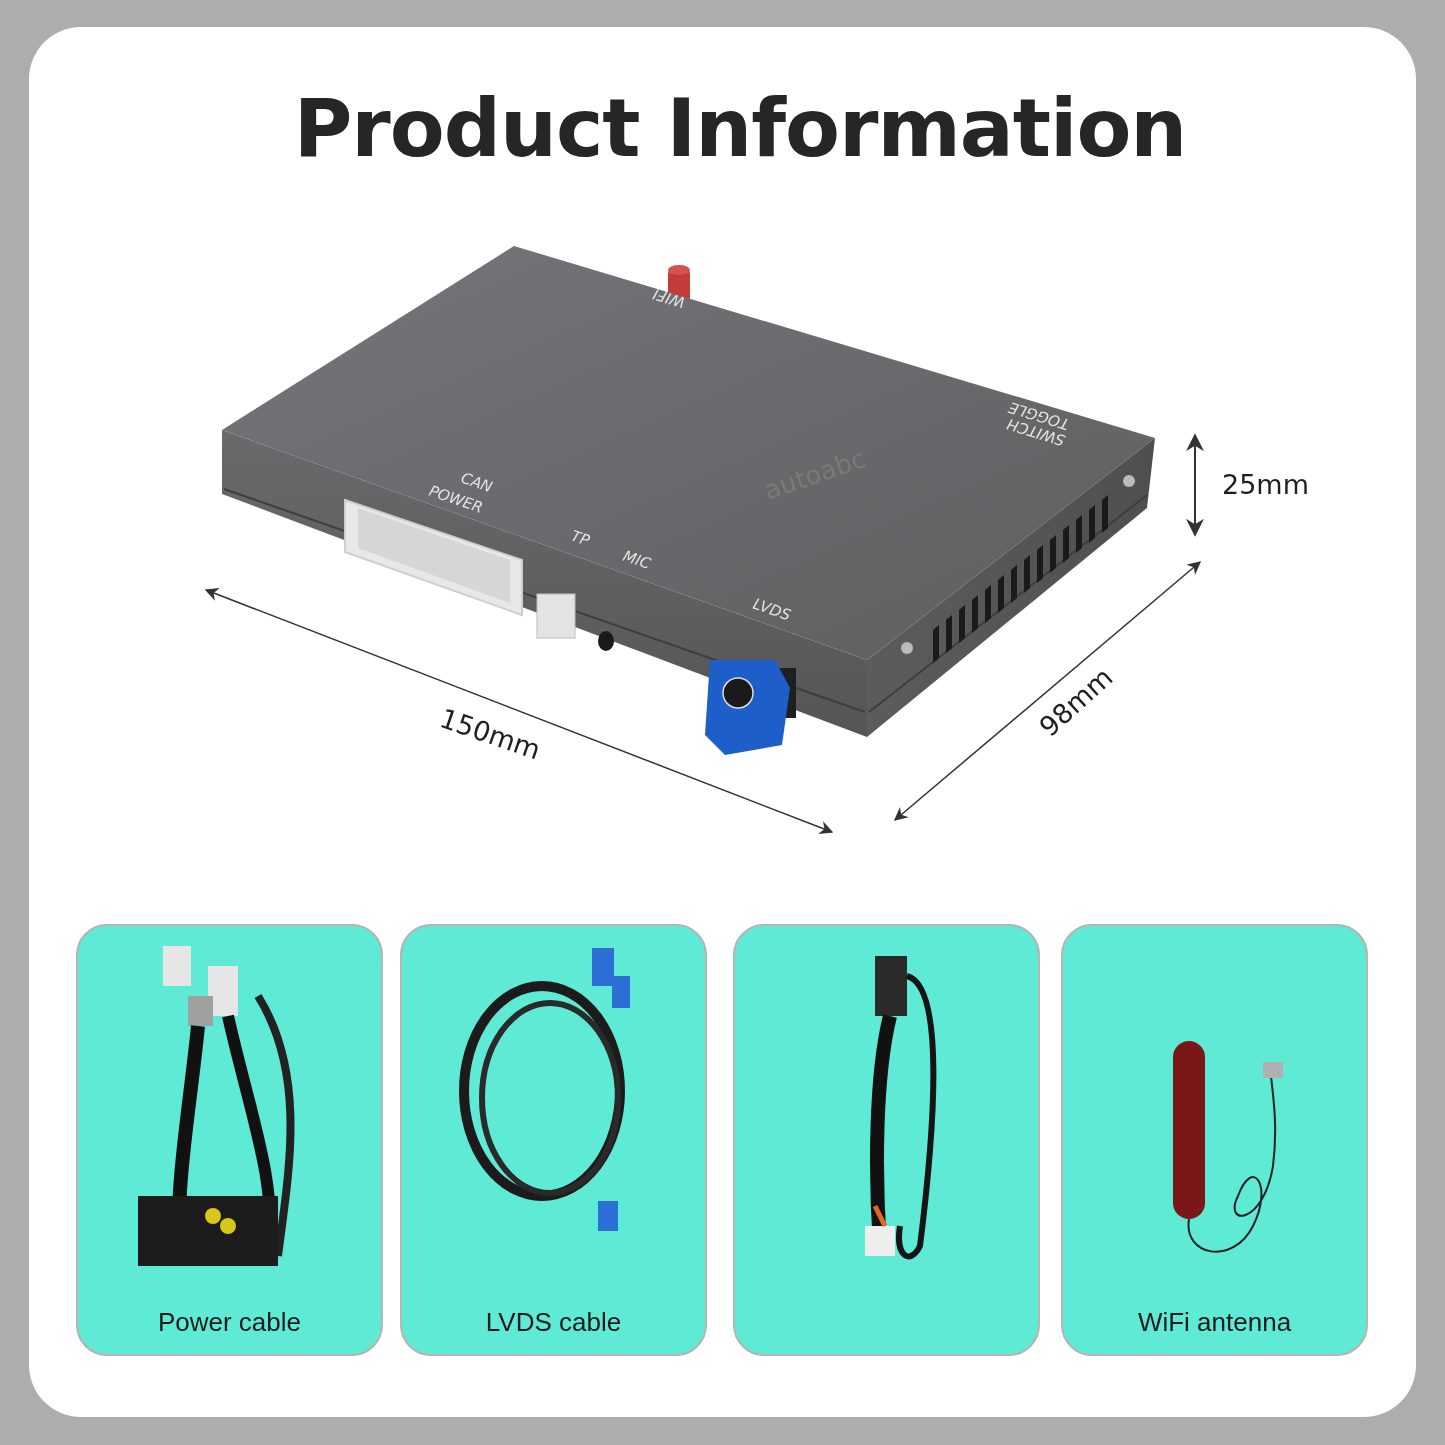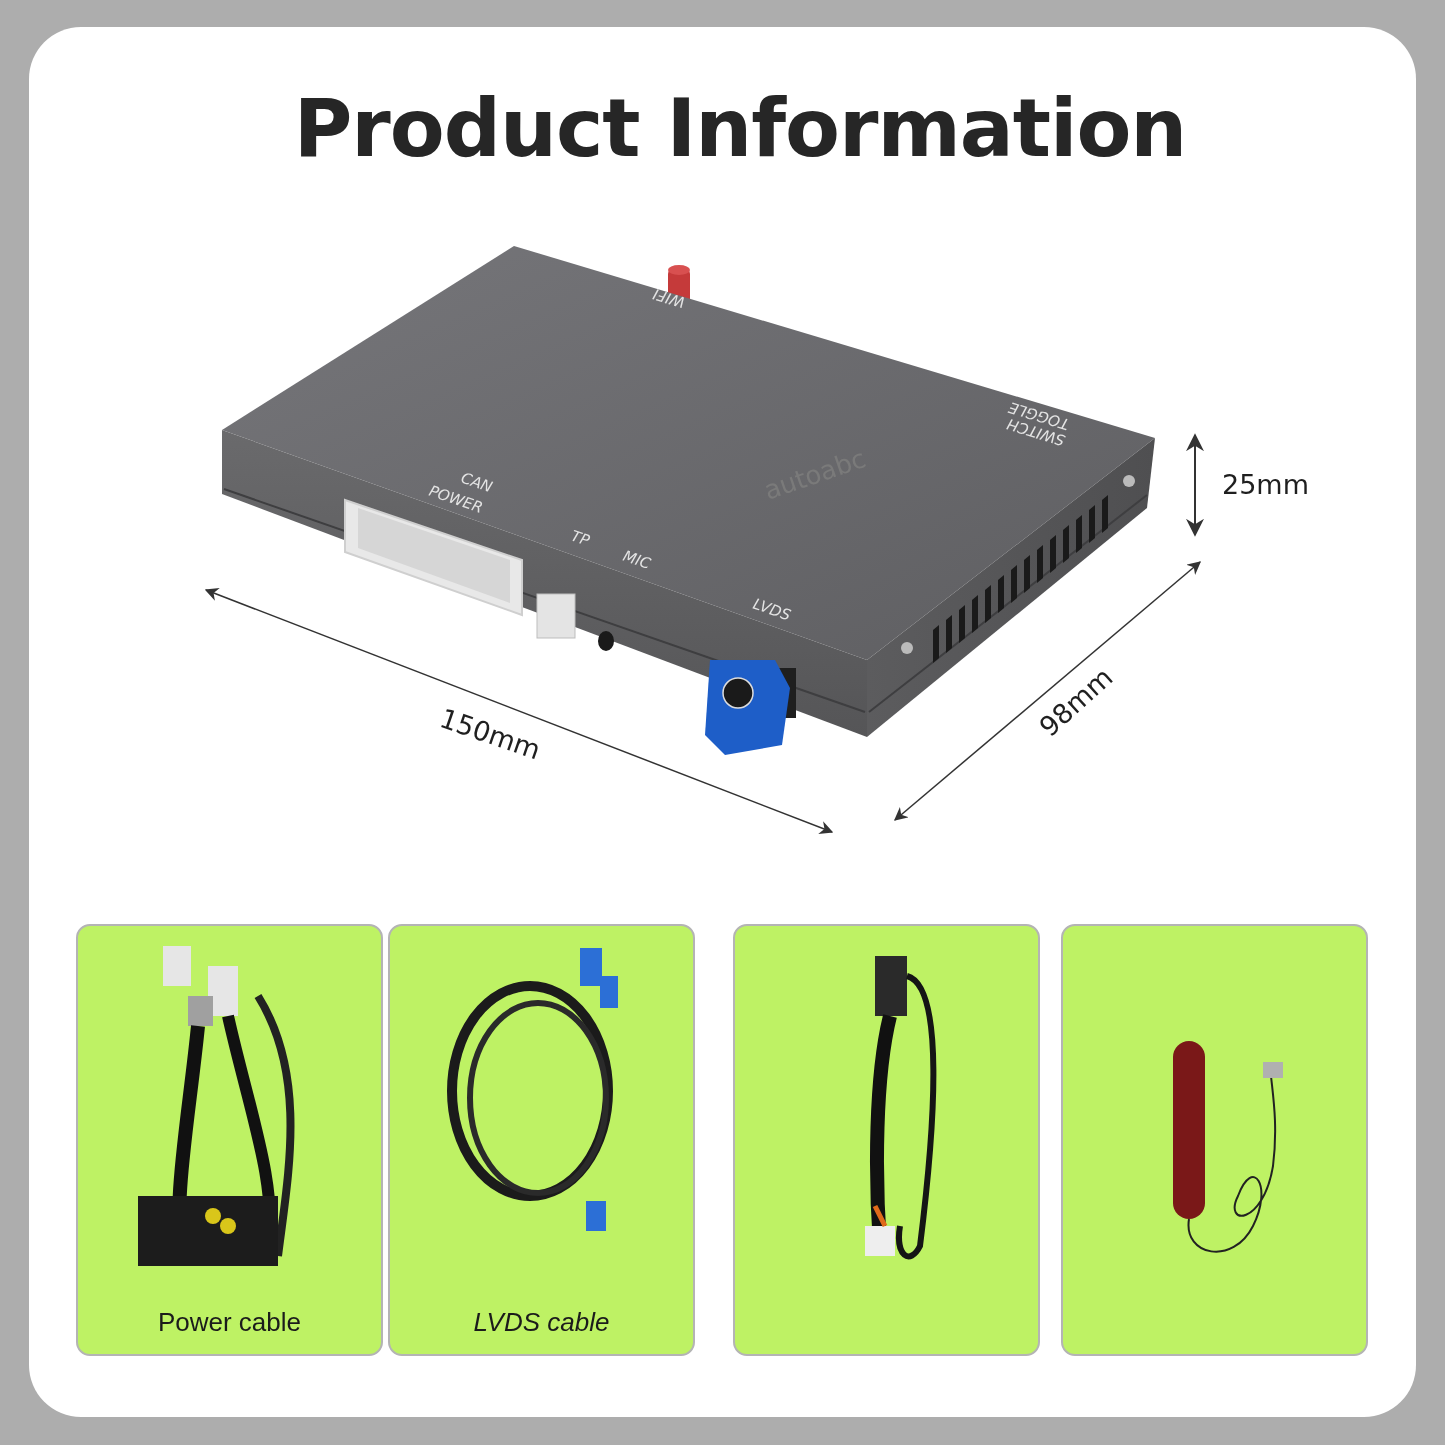--- a/index.html
+++ b/index.html
@@ -3,21 +3,21 @@
   <meta charset="utf-8">
   <style>
     html, body { margin:0; padding:0; }
     body { width:1445px; height:1445px; background:#adadad; position:relative; overflow:hidden; font-family:"Liberation Sans", sans-serif; }
     .card { position:absolute; left:29px; top:27px; width:1387px; height:1390px; background:#ffffff; border-radius:52px; }
     .title { position:absolute; left:0; top:82px; width:1480px; text-align:center; font-family:"DejaVu Sans", sans-serif; font-weight:bold; font-size:80px; color:#262626; letter-spacing:-1px; }
     .scene { position:absolute; left:0; top:0; width:1445px; height:900px; }
     .dim-label { font-family:"DejaVu Sans", sans-serif; font-size:27px; fill:#1f1f1f; }
     .port-label { font-family:"DejaVu Sans", sans-serif; font-size:15px; fill:#e4e4e4; font-style:italic; }
     .brand { font-family:"DejaVu Sans", sans-serif; font-size:26px; fill:#7a7a7a; }
-    .tile { position:absolute; top:924px; width:307px; height:432px; border:2px solid #b4b4b4; border-radius:14px; background:#bef264; box-sizing:border-box; overflow:hidden; }
+    .tile { position:absolute; top:924px; width:307px; height:432px; border:2px solid #b4b4b4; border-radius:31px; background:#5eead4; box-sizing:border-box; overflow:hidden; }
     .tile .lbl { position:absolute; left:0; right:0; bottom:16px; text-align:center; font-family:"Liberation Sans", sans-serif; font-size:26px; color:#1b1b1b; }
     .tile svg { position:absolute; left:0; top:0; }
   </style>
 </head>
 <body>
 
 <div class="card"></div>
 <div class="title">Product Information</div>
 
 <svg class="scene" width="1445" height="900" viewBox="0 0 1445 900">
@@ -115,21 +115,21 @@
     <path d="M120,100 C110,200 90,300 110,330" stroke="#111" stroke-width="14" fill="none"></path>
     <path d="M150,90 C170,180 200,260 190,320" stroke="#111" stroke-width="12" fill="none"></path>
     <path d="M180,70 C230,150 210,250 200,330" stroke="#222" stroke-width="8" fill="none"></path>
     <rect x="60" y="270" width="140" height="70" fill="#1c1c1c"></rect>
     <circle cx="135" cy="290" r="8" fill="#d9c61a"></circle>
     <circle cx="150" cy="300" r="8" fill="#d9c61a"></circle>
   </svg>
   <div class="lbl">Power cable</div>
 </div>
 
-<div class="tile" style="left:388px;font-style:italic;">
+<div class="tile" style="left:400px;">
   <svg width="307" height="360">
     <ellipse cx="140" cy="165" rx="78" ry="105" fill="none" stroke="#1b1b1b" stroke-width="10"></ellipse>
     <ellipse cx="148" cy="172" rx="68" ry="95" fill="none" stroke="#2a2a2a" stroke-width="6"></ellipse>
     <rect x="190" y="22" width="22" height="38" fill="#2c6fd6"></rect>
     <rect x="210" y="50" width="18" height="32" fill="#2c6fd6"></rect>
     <rect x="196" y="275" width="20" height="30" fill="#2c6fd6"></rect>
   </svg>
   <div class="lbl">LVDS cable</div>
 </div>
 
@@ -142,13 +142,14 @@
     <path d="M140,280 L150,300" stroke="#e06a1a" stroke-width="5"></path>
   </svg>
 </div>
 
 <div class="tile" style="left:1061px;">
   <svg width="307" height="360">
     <rect x="110" y="115" width="32" height="178" rx="16" fill="#7a1818"></rect>
     <path d="M126,293 C120,330 170,340 190,300 C210,260 190,230 175,270 C160,300 200,300 210,240 C215,200 210,170 208,150" stroke="#222" stroke-width="2" fill="none"></path>
     <rect x="200" y="136" width="20" height="16" fill="#b0b0b0"></rect>
   </svg>
+  <div class="lbl">WiFi antenna</div>
 </div>
 
 </body></html>

